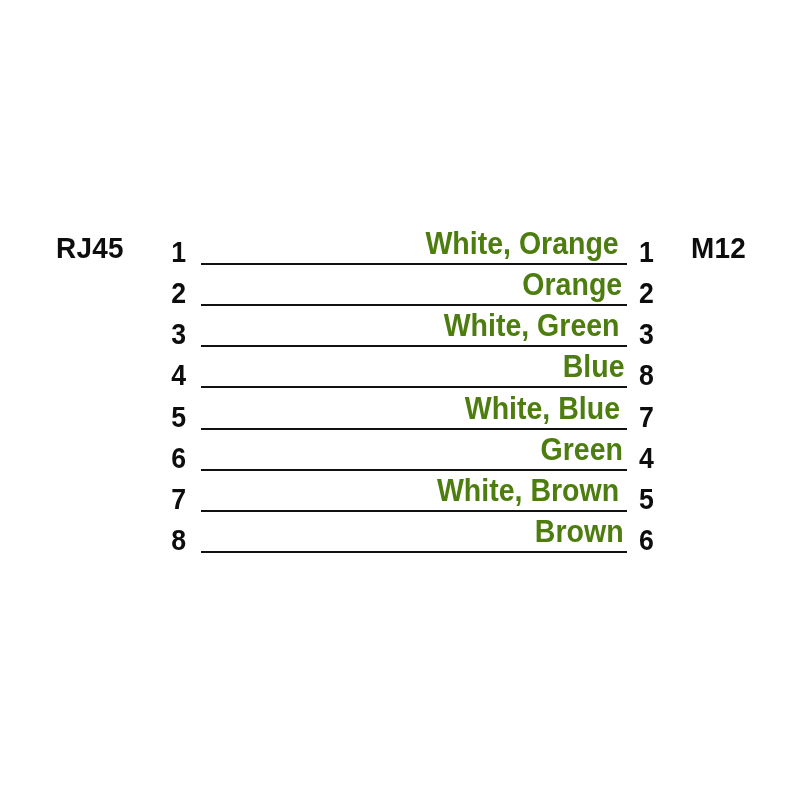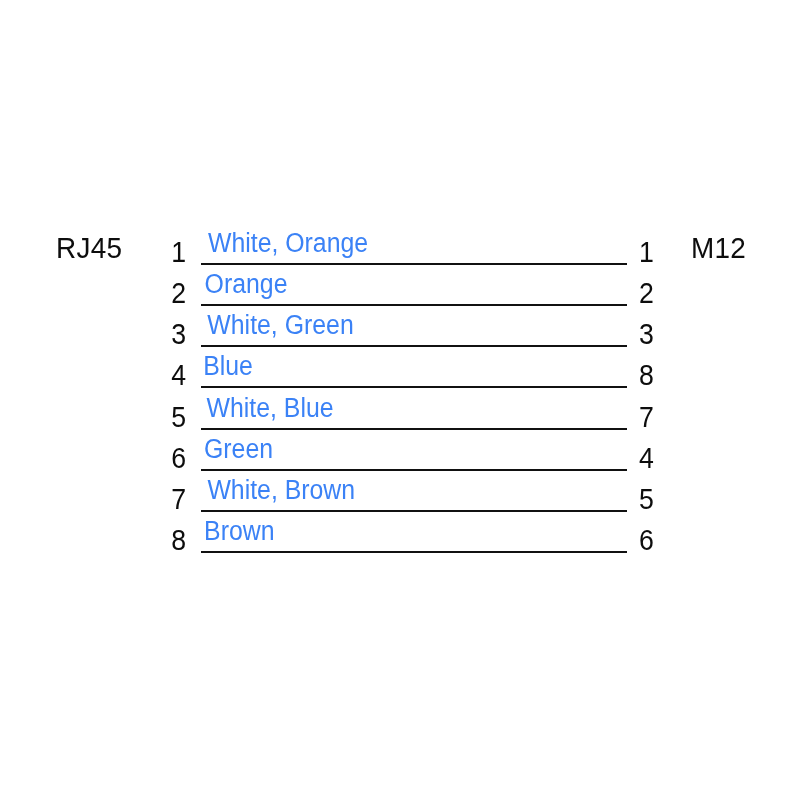--- a/index.html
+++ b/index.html
@@ -16,20 +16,21 @@
     color: #0d0d0d;
     -webkit-font-smoothing: antialiased;
   }
 
   #diagram-canvas {
     position: absolute;
     left: 0;
     top: 0;
     width: 724px;
     height: 800px;
+    font-weight: bold;
   }
 
   
   .side-heading {
     position: absolute;
     font-size: 30px;
     line-height: 30px;
     letter-spacing: 0.3px;
     white-space: nowrap;
     color: #0d0d0d;
@@ -77,25 +78,25 @@
     text-align: left;
     transform-origin: left top;
   }
 
   
   .wire-label {
     position: absolute;
     left: 201px;
     width: 426px;
     top: -33px;
-    text-align: left;
-    font-size: 27px;
+    text-align: right;
+    font-size: 31px;
     line-height: 27px;
     white-space: nowrap;
-    color: #3b82f6;
+    color: #4d7c0f;
   }
   .wire-label > span {
     display: inline-block;
     transform: scaleX(0.92);
     transform-origin: center bottom;
   }
 </style>
 </head>
 <body>
 

